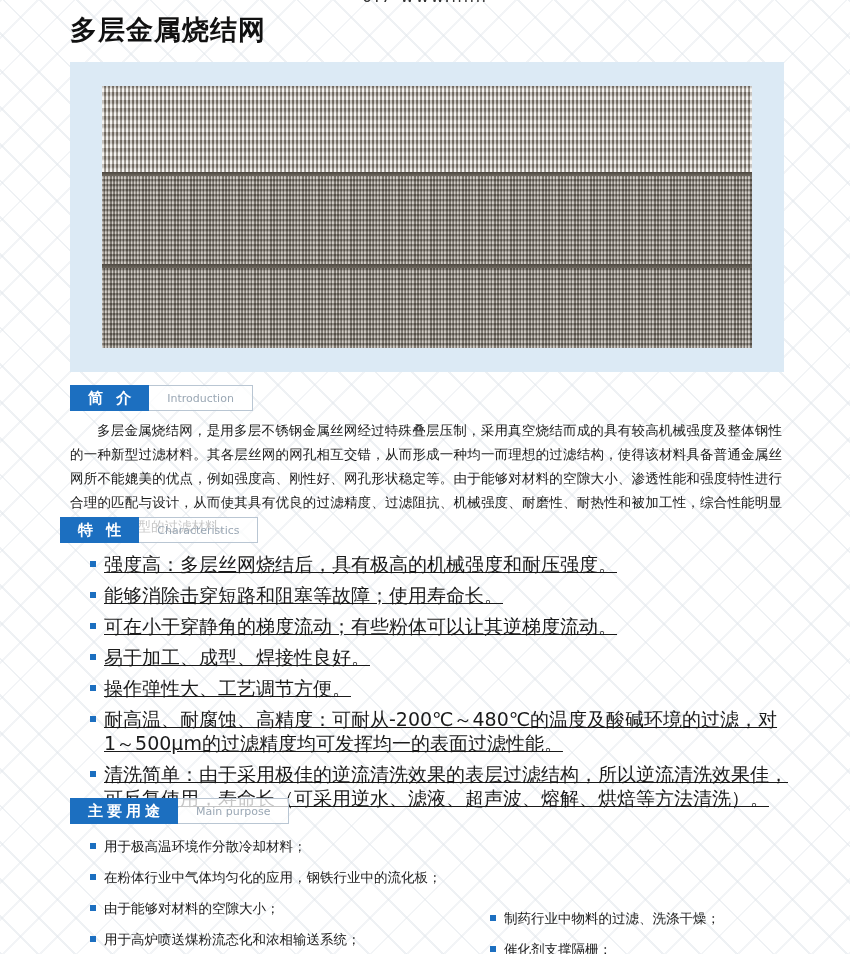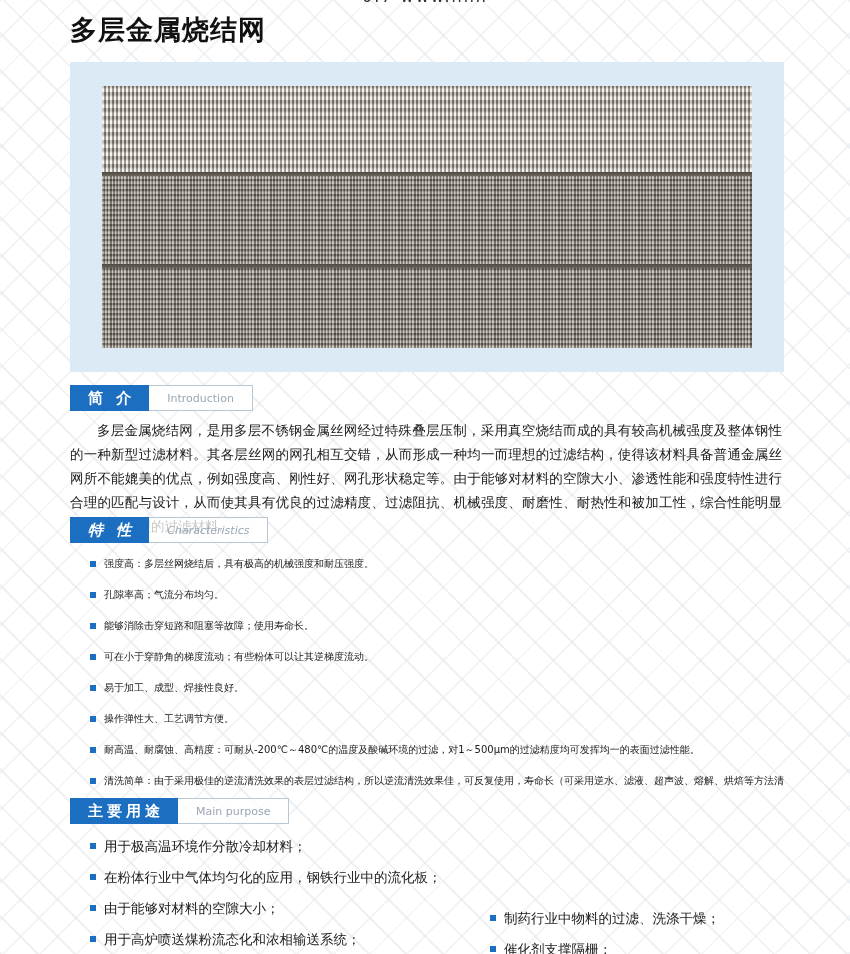--- a/index.html
+++ b/index.html
@@ -123,23 +123,24 @@
     position: absolute;
     font-size: 13.5px;
     line-height: 24px;
     color: #1a1a1a;
     text-align: justify;
     text-indent: 2em;
   }
 
   .bullets {
     position: absolute;
-    font-size: 10px;
+    font-size: 19px;
     line-height: 24px;
     color: #1a1a1a;
+    text-decoration: underline;
   }
   .bullet {
     position: relative;
     padding-left: 16px;
     margin-bottom: 7px;
   }
   .bullet:before {
     content: "";
     position: absolute;
     left: 2px;
@@ -189,31 +190,28 @@
     </div>
   </div>
 
   <div class="section-head" style="left:70px; top:385px;">
     <div class="cn">简 介</div>
     <div class="en">Introduction</div>
   </div>
 
   <div class="para" style="left:70px; top:418px; width:712px;">多层金属烧结网，是用多层不锈钢金属丝网经过特殊叠层压制，采用真空烧结而成的具有较高机械强度及整体钢性的一种新型过滤材料。其各层丝网的网孔相互交错，从而形成一种均一而理想的过滤结构，使得该材料具备普通金属丝网所不能媲美的优点，例如强度高、刚性好、网孔形状稳定等。由于能够对材料的空隙大小、渗透性能和强度特性进行合理的匹配与设计，从而使其具有优良的过滤精度、过滤阻抗、机械强度、耐磨性、耐热性和被加工性，综合性能明显优于其它类型的过滤材料。</div>
 
-  <div class="section-head" style="left:70px; top:517px;font-style:italic;">
+  <div class="section-head" style="left:60px; top:517px;">
     <div class="cn">特 性</div>
     <div class="en">Characteristics</div>
   </div>
 
   <div class="bullets" style="left:88px; top:552px; width:700px;">
     <div class="bullet">
         <span class="txt">强度高：多层丝网烧结后，具有极高的机械强度和耐压强度。</span>
-      </div>
-    <div class="bullet">
-        <span class="txt">孔隙率高；气流分布均匀。</span>
       </div>
     <div class="bullet">
         <span class="txt">能够消除击穿短路和阻塞等故障；使用寿命长。</span>
       </div>
     <div class="bullet">
         <span class="txt">可在小于穿静角的梯度流动；有些粉体可以让其逆梯度流动。</span>
       </div>
     <div class="bullet">
         <span class="txt">易于加工、成型、焊接性良好。</span>
       </div>

